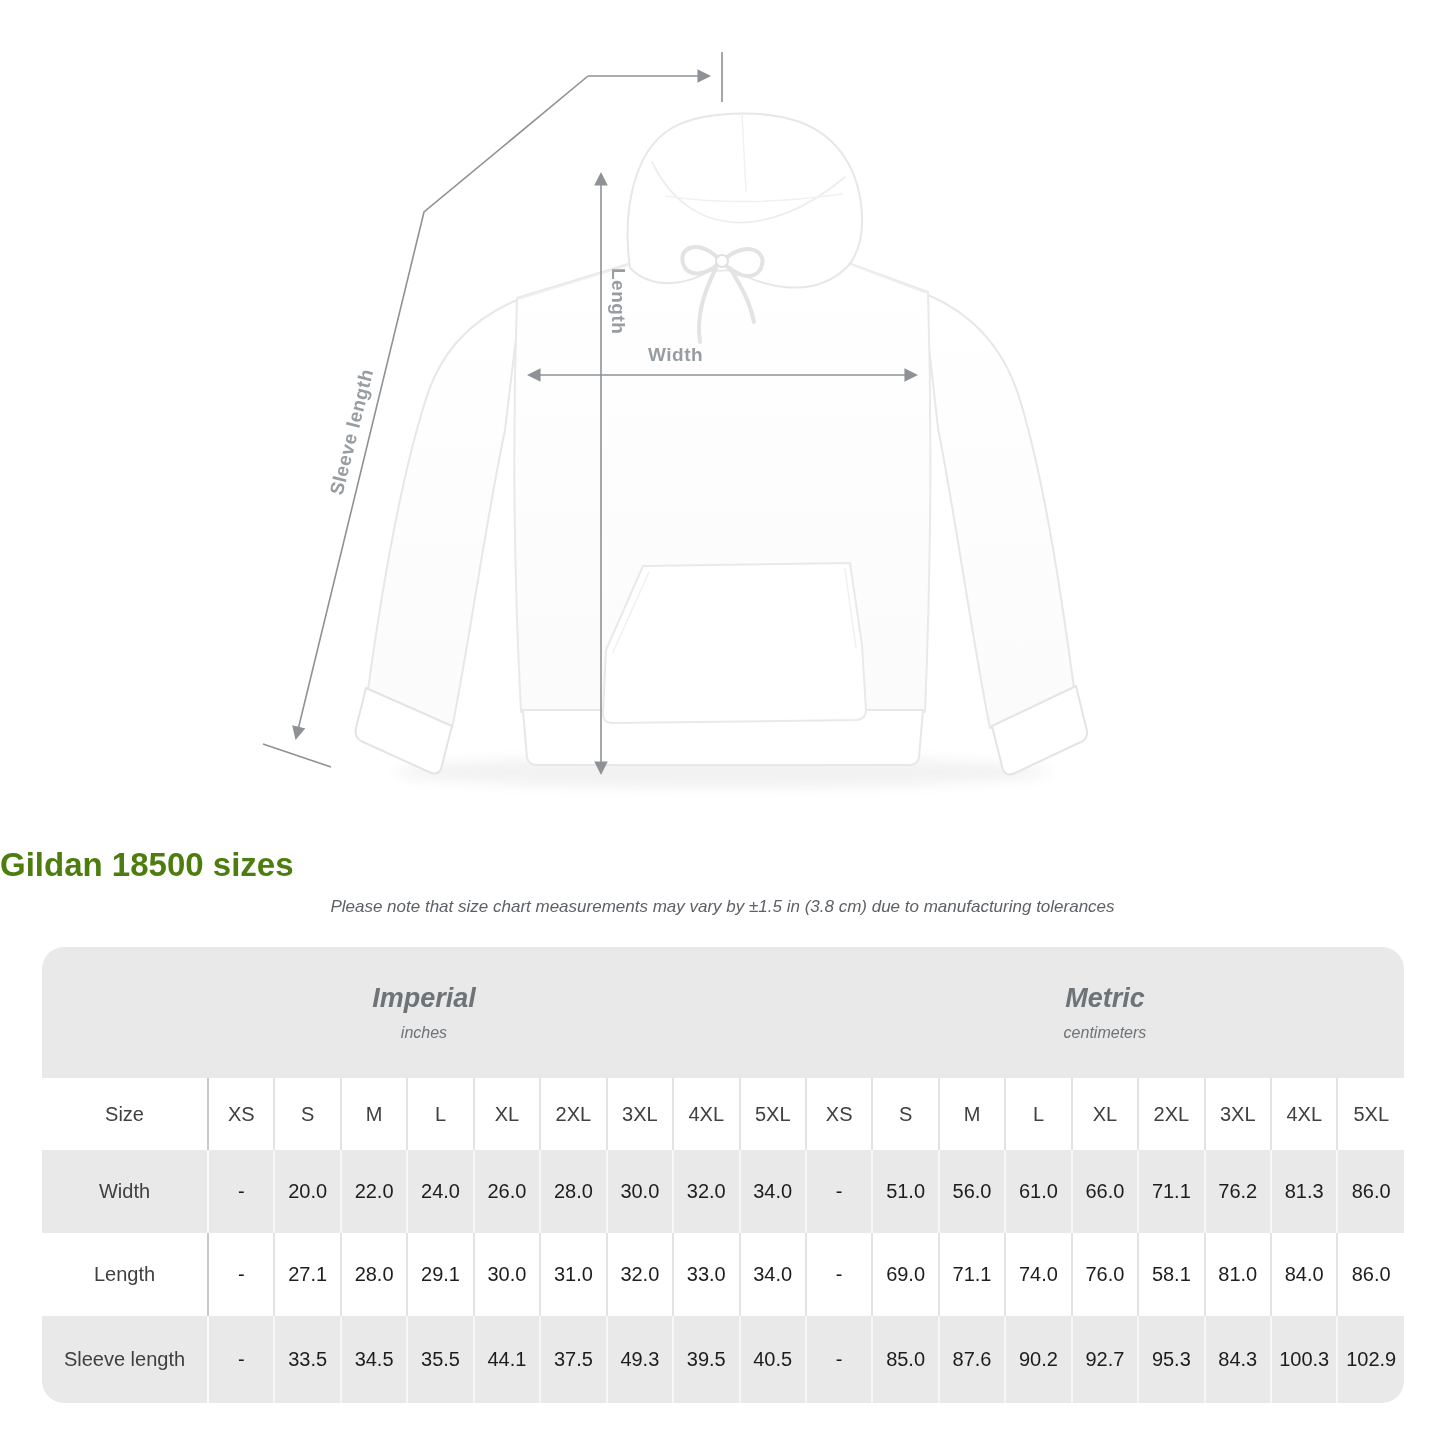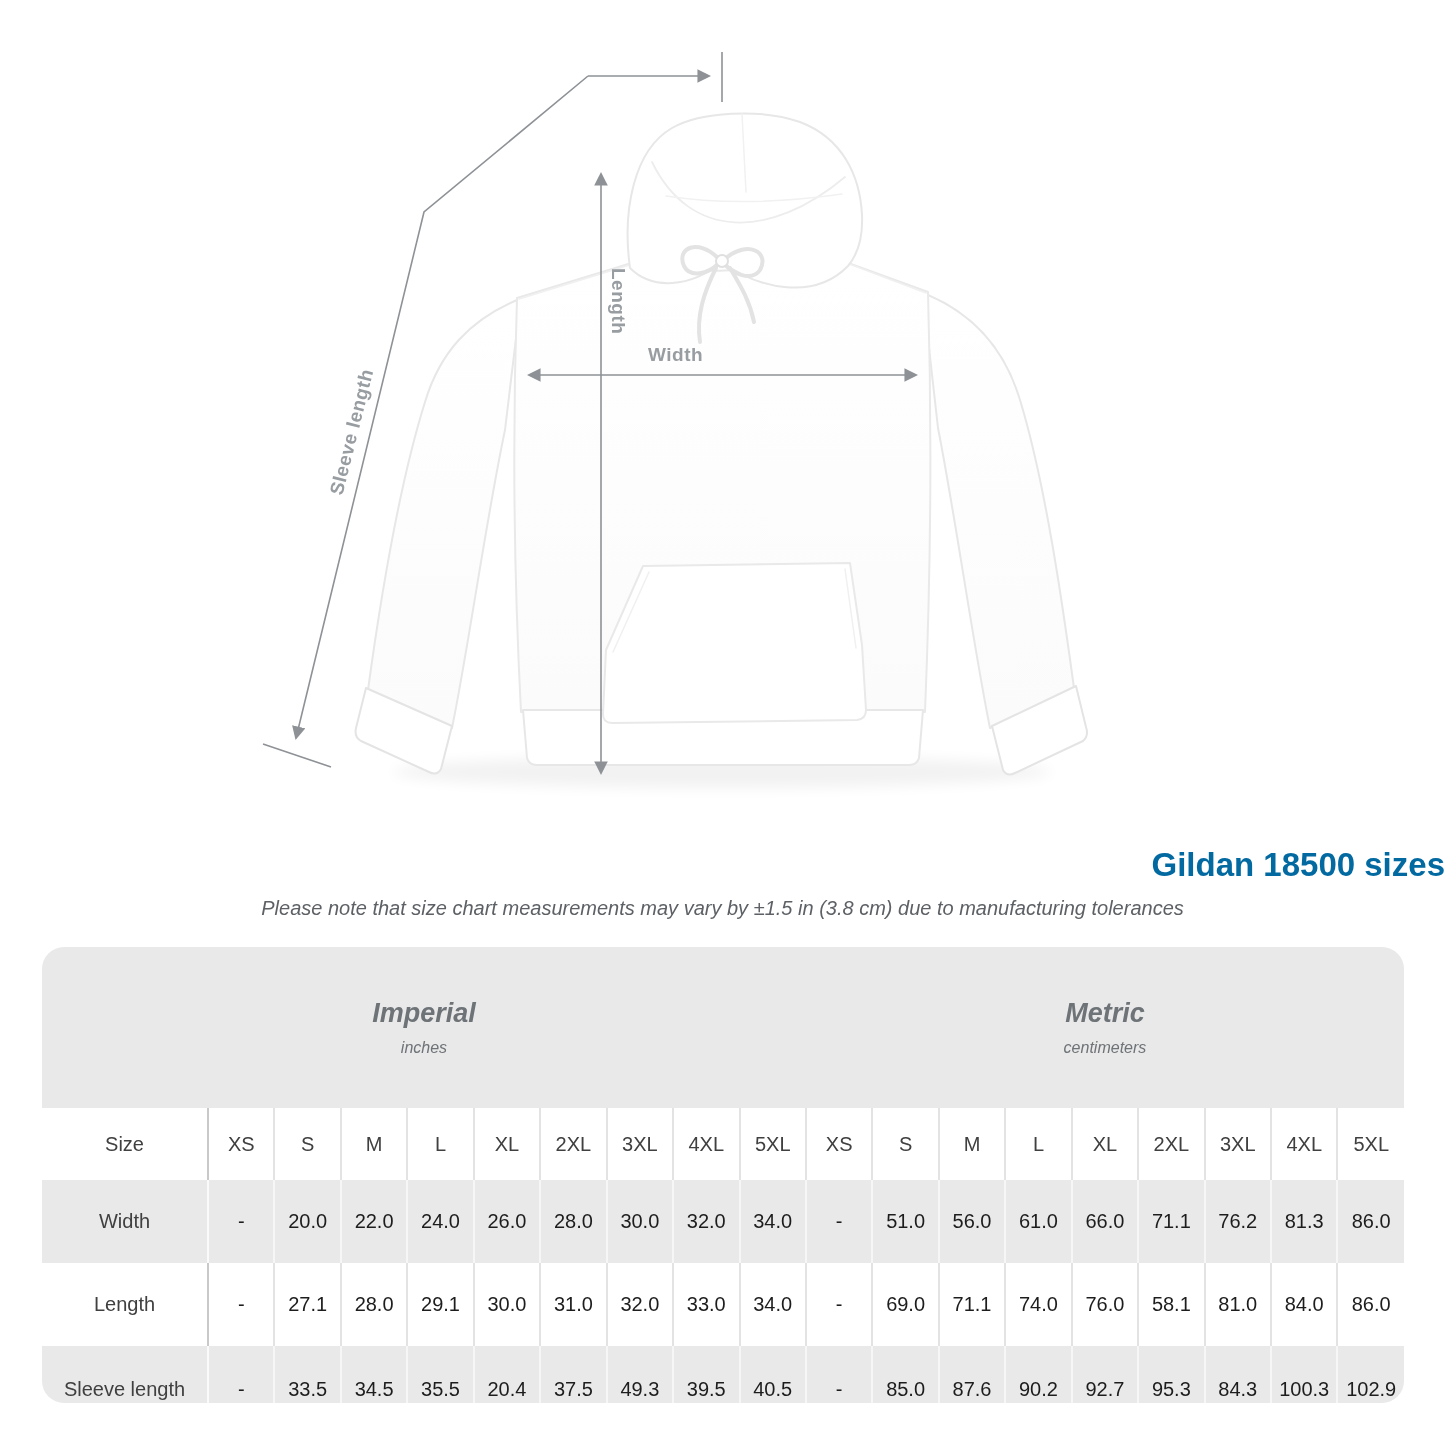--- a/index.html
+++ b/index.html
@@ -9,33 +9,33 @@
 
   
   .diagram { position:absolute; left:0; top:0; width:1445px; height:840px; }
   .diagram svg { position:absolute; left:0; top:0; }
   .dim-label { position:absolute; font-weight:bold; font-size:19px; letter-spacing:.5px; color:#989da2; white-space:nowrap; }
   .lbl-width  { left:648px; top:344px; }
   .lbl-length { left:629px; top:268px; transform:rotate(90deg); transform-origin:0 0; }
   .lbl-sleeve { left:352px; top:432px; transform:translate(-50%,-50%) rotate(-76deg); }
 
   
-  .chart-title { position:absolute; left:0; top:846px; width:1445px; text-align:right;
-                 font-size:33px; font-weight:bold; color:#0369a1; }
+  .chart-title { position:absolute; left:0; top:846px; width:1445px; text-align:left;
+                 font-size:33px; font-weight:bold; color:#4d7c0f; }
   .chart-subtitle { position:absolute; left:0; top:897px; width:1445px; text-align:center;
-                    font-style:italic; font-size:20px; color:#5d6165; }
+                    font-style:italic; font-size:17px; color:#5d6165; }
 
   
   .table-wrap { position:absolute; left:42px; top:947px; width:1362px; height:456px;
                 border-radius:22px; overflow:hidden; background:#ffffff; }
   table.sizes { width:100%; height:100%; border-collapse:collapse; table-layout:fixed; }
   col.label-col { width:166px; }
   td { text-align:center; vertical-align:middle; font-size:20px; }
 
-  tr.band-row td { background:#e9e9e9; height:161px; }
+  tr.band-row td { background:#e9e9e9; height:131px; }
   .unit-name { font-size:27px; font-weight:bold; font-style:italic; color:#6e7377; margin-bottom:10px; }
   .unit-sub  { font-size:16px; font-style:italic; color:#6e7377; }
 
   tr.size-row td { height:72px; }
   tr.r-width td { height:83px; }
   tr.r-length td { height:83px; }
   tr.r-sleeve td { height:87px; }
 
   .row-gray td { background:#e9e9e9; }
   .row-white td { background:#ffffff; }
@@ -223,21 +223,21 @@
         <td class="data-cell">84.0</td>
         <td class="data-cell">86.0</td>
       </tr>
 
       <tr class="r-sleeve data-row row-gray">
         <td class="label-cell">Sleeve length</td>
         <td class="data-cell">-</td>
         <td class="data-cell">33.5</td>
         <td class="data-cell">34.5</td>
         <td class="data-cell">35.5</td>
-        <td class="data-cell">20.4</td>
+        <td class="data-cell">44.1</td>
         <td class="data-cell">37.5</td>
         <td class="data-cell">49.3</td>
         <td class="data-cell">39.5</td>
         <td class="data-cell">40.5</td>
         <td class="data-cell">-</td>
         <td class="data-cell">85.0</td>
         <td class="data-cell">87.6</td>
         <td class="data-cell">90.2</td>
         <td class="data-cell">92.7</td>
         <td class="data-cell">95.3</td>

